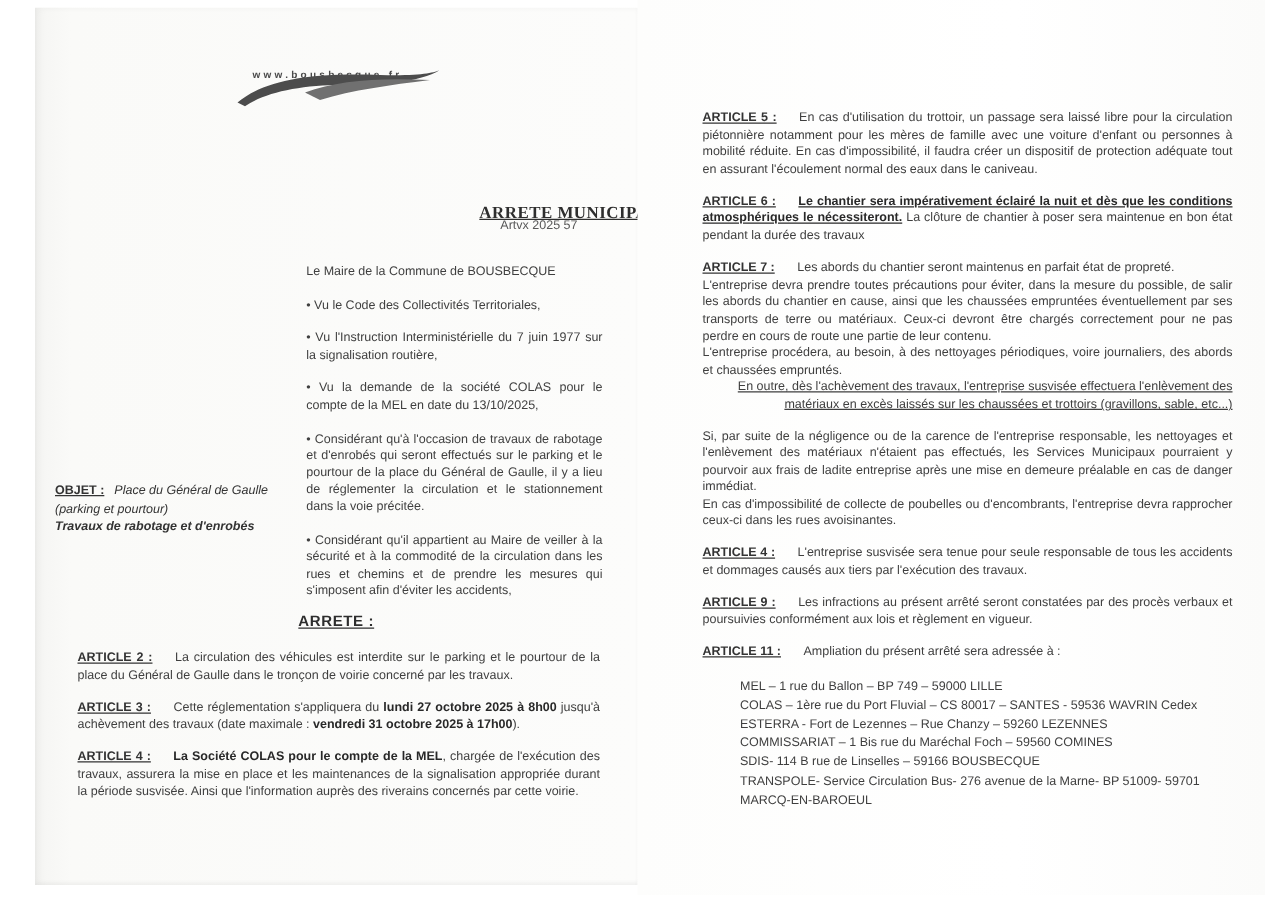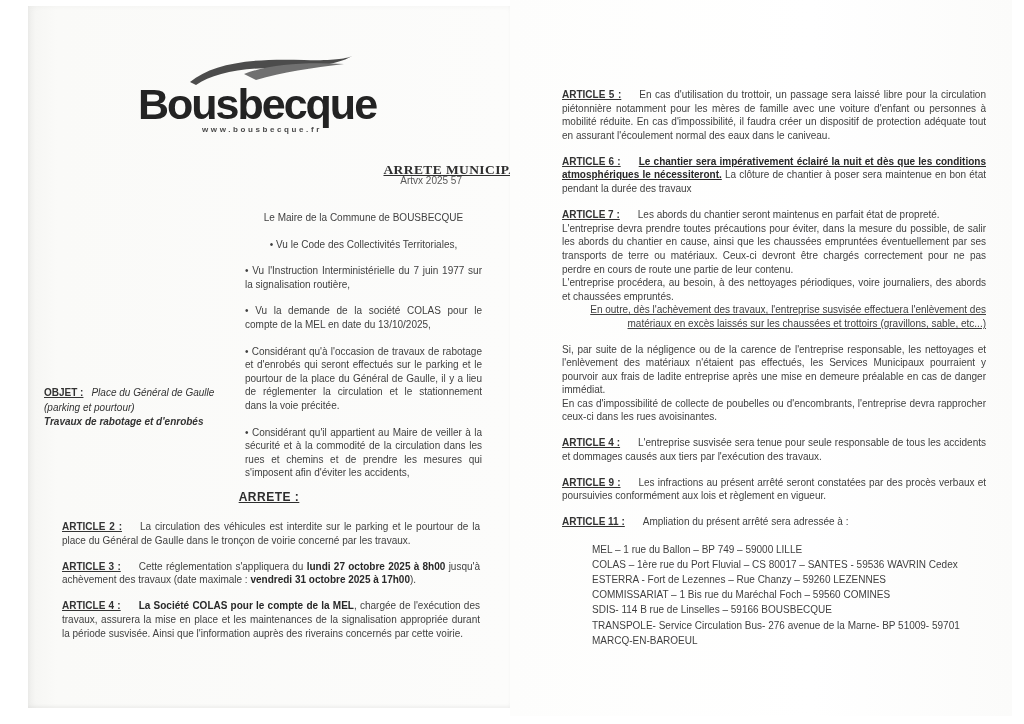--- a/index.html
+++ b/index.html
@@ -23,21 +23,21 @@
 
   
   .doc-title{position:absolute;top:156px;left:120px;width:380px;text-align:right;
              font-family:"Liberation Serif",serif;font-weight:700;font-size:13.5px;
              letter-spacing:0.4px;color:#2e2e2e;text-decoration:underline;}
   .doc-ref{position:absolute;top:169px;right:48px;font-size:10px;color:#585858;}
 
   
   .narrow-col{position:absolute;left:217px;top:205px;width:237px;}
   .narrow-col p{font-size:10px;line-height:13.6px;text-align:justify;margin:0 0 13px 0;}
-  .narrow-col p.one-line{text-align:center;}
+  .narrow-col p.one-line{text-align:left;}
 
   
   .objet{position:absolute;left:16px;top:380px;width:212px;font-size:10px;line-height:14.5px;color:#333;}
   .objet-label{font-weight:700;text-decoration:underline;font-style:normal;margin-right:8px;}
   .objet i{font-style:italic;}
   .objet .strong{font-weight:700;}
 
   
   .arrete-heading{position:absolute;top:484px;left:0;width:482px;text-align:center;
                   font-size:12px;font-weight:700;letter-spacing:0.5px;color:#2e2e2e;
@@ -62,21 +62,20 @@
 
 <div class="canvas">
 
   <div class="page-left">
 
     <div class="logo">
       <svg class="logo-waves" viewBox="0 0 168 34" xmlns="http://www.w3.org/2000/svg">
         <path d="M4,28 C26,10 62,4 118,6 C150,7 162,4 166,2 C150,12 118,14 88,14 C54,14 26,20 10,31 Z" fill="#4c4c4c"></path>
         <path d="M58,20 C84,10 118,8 158,10 C126,14 96,18 70,26 Z" fill="#707070"></path>
       </svg>
-      <div class="logo-text">Bousbecque</div>
       <div class="logo-url">www.bousbecque.fr</div>
     </div>
 
     <div class="doc-title">ARRETE MUNICIPAL</div>
     <div class="doc-ref">Artvx 2025 57</div>
 
     <div class="narrow-col">
       <p class="one-line">Le Maire de la Commune de BOUSBECQUE</p>
       <p class="one-line">• Vu le Code des Collectivités Territoriales,</p>
       <p>• Vu l'Instruction Interministérielle du 7 juin 1977 sur la signalisation routière,</p>

